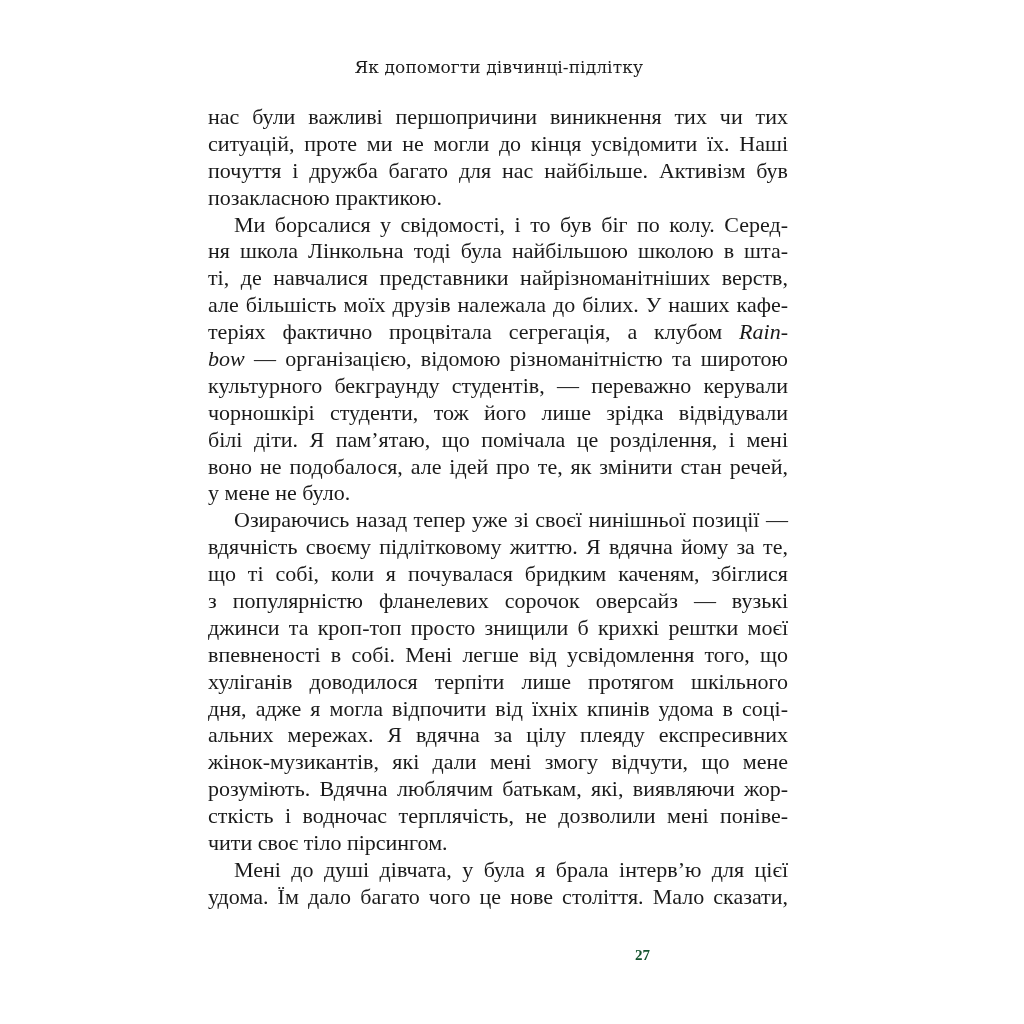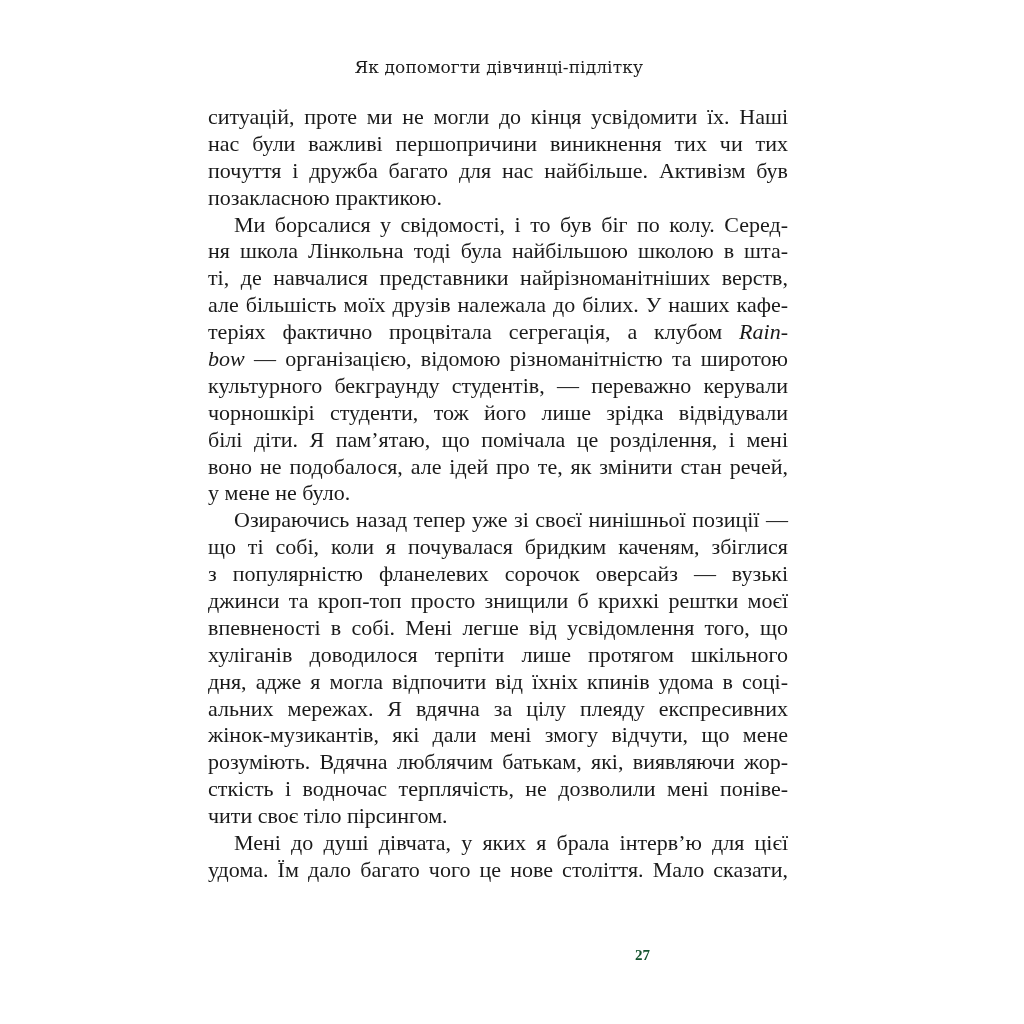--- a/index.html
+++ b/index.html
@@ -63,50 +63,51 @@
   </style>
 </head>
 <body>
 
 <div class="page">
 
   <div class="running-header">Як допомогти дівчинці-підлітку</div>
 
   <div class="body-text">
 
+    <div class="line">нас були важливі першопричини виникнення тих чи тих</div>
     <div class="line">ситуацій, проте ми не могли до кінця усвідомити їх. Наші</div>
-    <div class="line">нас були важливі першопричини виникнення тих чи тих</div>
     <div class="line">почуття і дружба багато для нас найбільше. Активізм був</div>
     <div class="line last">позакласною практикою.</div>
 
     <div class="line indent">Ми борсалися у свідомості, і то був біг по колу. Серед-</div>
     <div class="line">ня школа Лінкольна тоді була найбільшою школою в шта-</div>
     <div class="line">ті, де навчалися представники найрізноманітніших верств,</div>
     <div class="line">але більшість моїх друзів належала до білих. У наших кафе-</div>
     <div class="line"><span>теріях фактично процвітала сегрегація, а клубом </span><i>Rain-</i></div>
     <div class="line"><i>bow</i><span class="line5-rest"> — організацією, відомою різноманітністю та широтою</span></div>
     <div class="line">культурного бекграунду студентів, — переважно керували</div>
     <div class="line">чорношкірі студенти, тож його лише зрідка відвідували</div>
     <div class="line">білі діти. Я пам’ятаю, що помічала це розділення, і мені</div>
     <div class="line">воно не подобалося, але ідей про те, як змінити стан речей,</div>
     <div class="line last">у мене не було.</div>
 
     <div class="line indent">Озираючись назад тепер уже зі своєї нинішньої позиції —</div>
+    <div class="line">вдячність своєму підлітковому життю. Я вдячна йому за те,</div>
     <div class="line">що ті собі, коли я почувалася бридким каченям, збіглися</div>
     <div class="line">з популярністю фланелевих сорочок оверсайз — вузькі</div>
     <div class="line">джинси та кроп-топ просто знищили б крихкі рештки моєї</div>
     <div class="line">впевненості в собі. Мені легше від усвідомлення того, що</div>
     <div class="line">хуліганів доводилося терпіти лише протягом шкільного</div>
     <div class="line">дня, адже я могла відпочити від їхніх кпинів удома в соці-</div>
     <div class="line">альних мережах. Я вдячна за цілу плеяду експресивних</div>
     <div class="line">жінок-музикантів, які дали мені змогу відчути, що мене</div>
     <div class="line">розуміють. Вдячна люблячим батькам, які, виявляючи жор-</div>
     <div class="line">сткість і водночас терплячість, не дозволили мені поніве-</div>
     <div class="line last">чити своє тіло пірсингом.</div>
 
-    <div class="line indent">Мені до душі дівчата, у яких я брала інтерв’ю для цієї</div>
+    <div class="line indent">Мені до душі дівчата, у була я брала інтерв’ю для цієї</div>
     <div class="line">удома. Їм дало багато чого це нове століття. Мало сказати,</div>
 
   </div>
 
   <div class="page-number">27</div>
 
 </div>
 
 </body></html>

